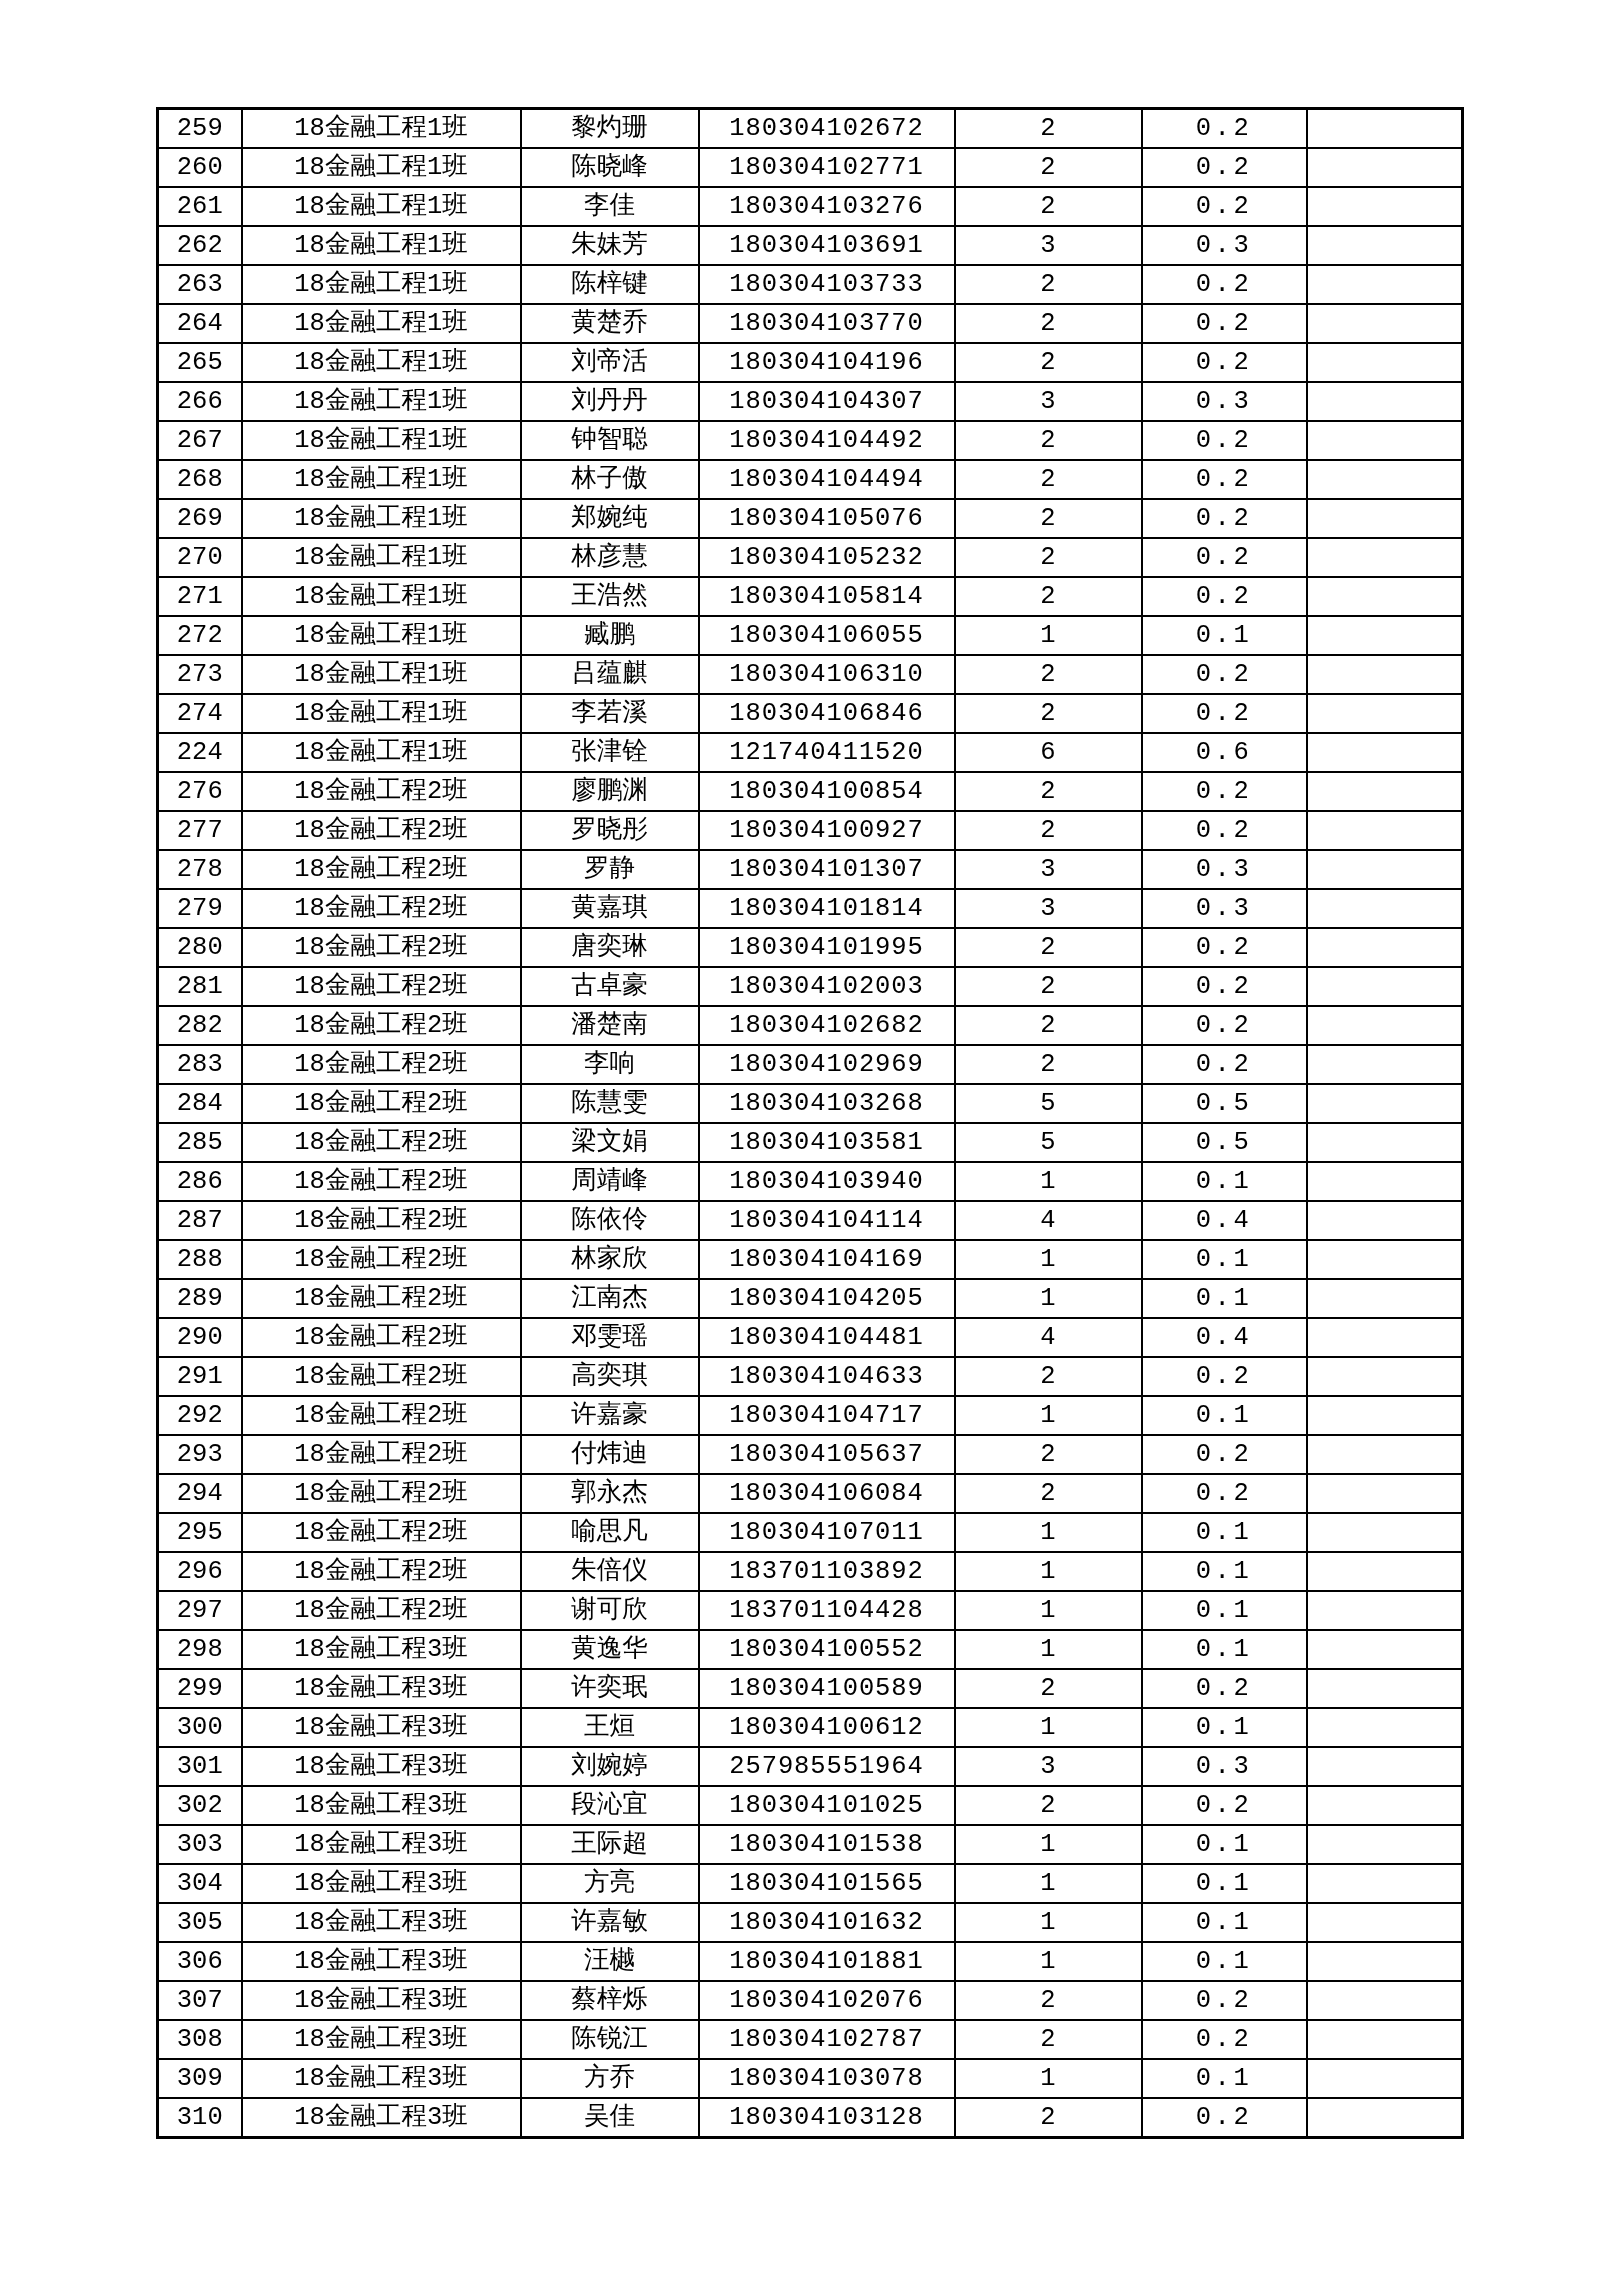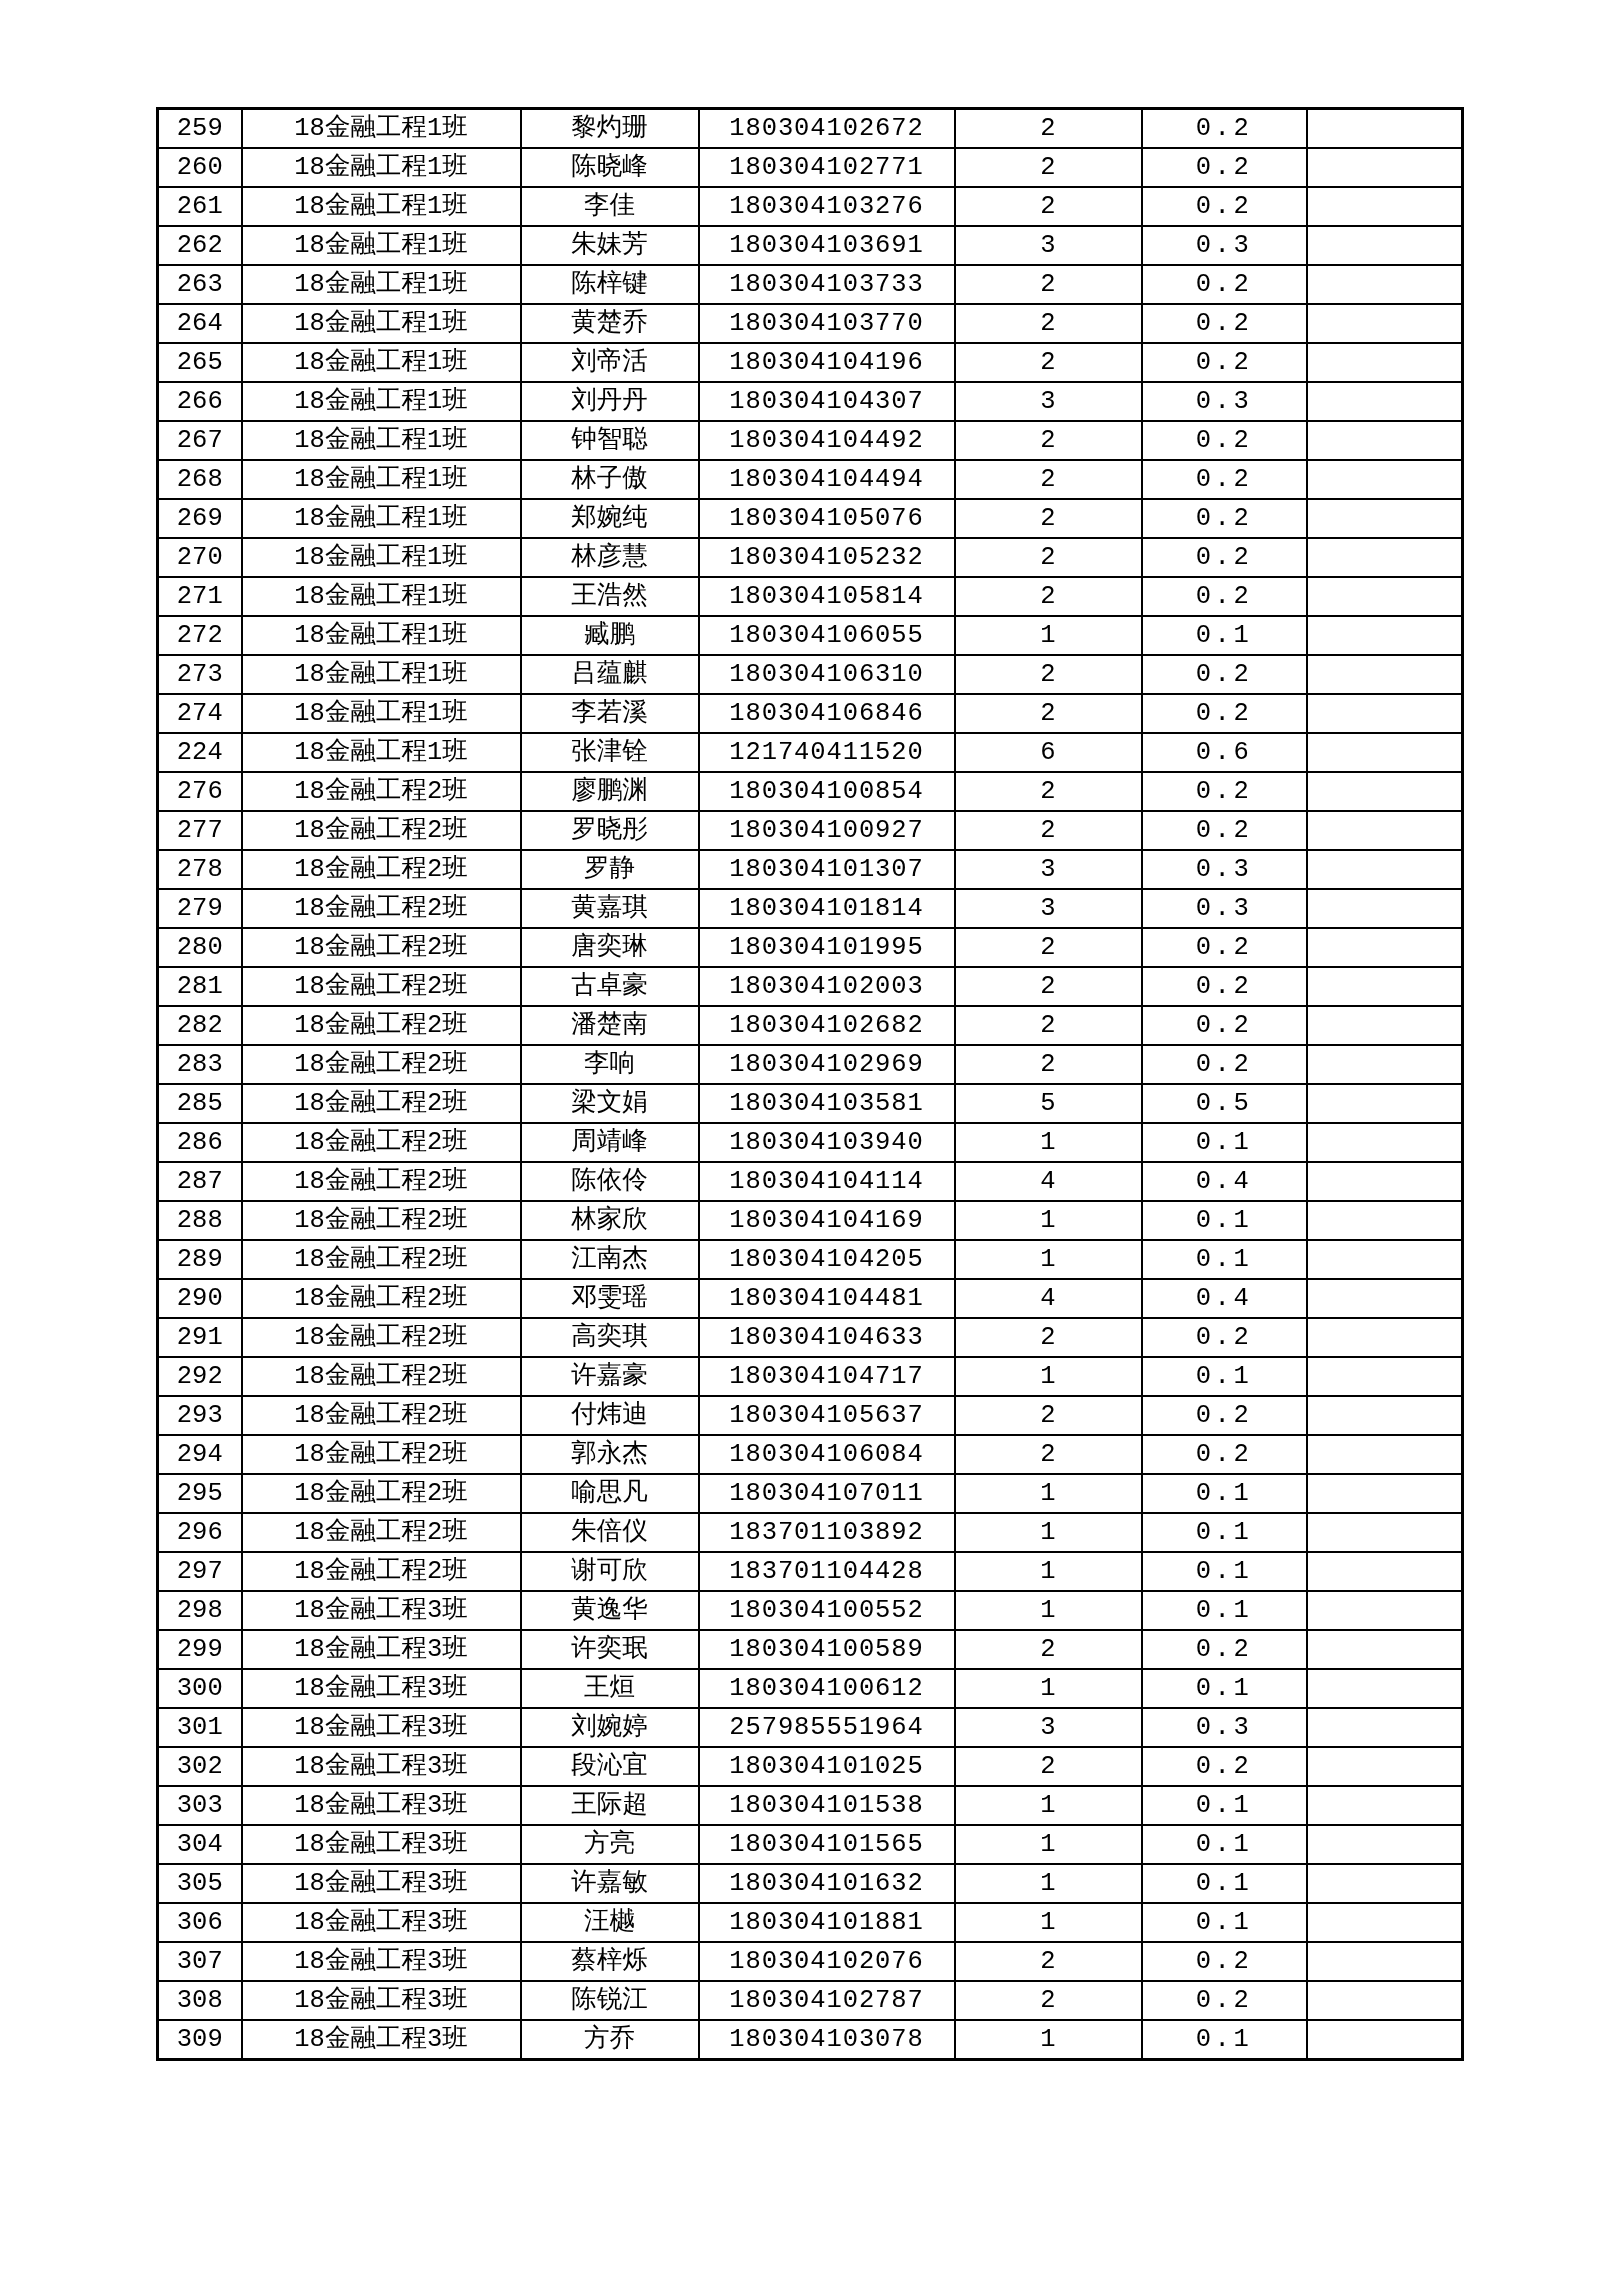--- a/index.html
+++ b/index.html
@@ -280,20 +280,29 @@
         <tr>
     <td class="col-no">283</td>
     <td class="col-class">18金融工程2班</td>
     <td class="col-name">李响</td>
     <td class="col-id">180304102969</td>
     <td class="col-count">2</td>
     <td class="col-score">0.2</td>
     <td class="col-blank"></td>
   </tr>
         <tr>
+    <td class="col-no">284</td>
+    <td class="col-class">18金融工程2班</td>
+    <td class="col-name">陈慧雯</td>
+    <td class="col-id">180304103268</td>
+    <td class="col-count">5</td>
+    <td class="col-score">0.5</td>
+    <td class="col-blank"></td>
+  </tr>
+        <tr>
     <td class="col-no">285</td>
     <td class="col-class">18金融工程2班</td>
     <td class="col-name">梁文娟</td>
     <td class="col-id">180304103581</td>
     <td class="col-count">5</td>
     <td class="col-score">0.5</td>
     <td class="col-blank"></td>
   </tr>
         <tr>
     <td class="col-no">286</td>
@@ -502,18 +511,27 @@
     <td class="col-score">0.2</td>
     <td class="col-blank"></td>
   </tr>
         <tr>
     <td class="col-no">309</td>
     <td class="col-class">18金融工程3班</td>
     <td class="col-name">方乔</td>
     <td class="col-id">180304103078</td>
     <td class="col-count">1</td>
     <td class="col-score">0.1</td>
+    <td class="col-blank"></td>
+  </tr>
+        <tr>
+    <td class="col-no">310</td>
+    <td class="col-class">18金融工程3班</td>
+    <td class="col-name">吴佳</td>
+    <td class="col-id">180304103128</td>
+    <td class="col-count">2</td>
+    <td class="col-score">0.2</td>
     <td class="col-blank"></td>
   </tr>
       </tbody>
   </table>
 </div>
 
 
 </body></html>

